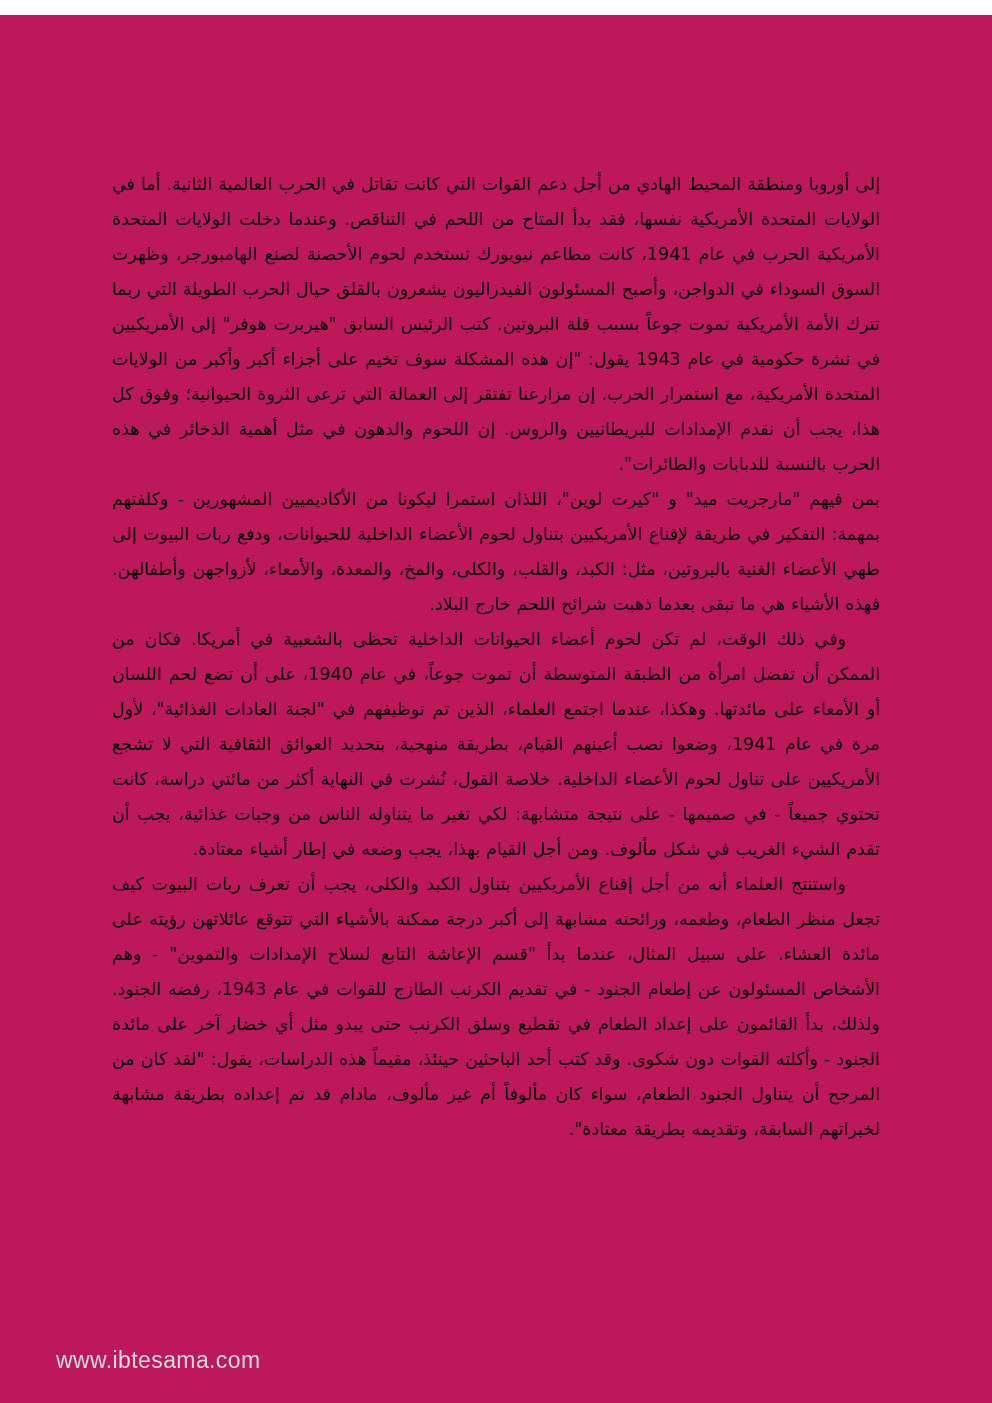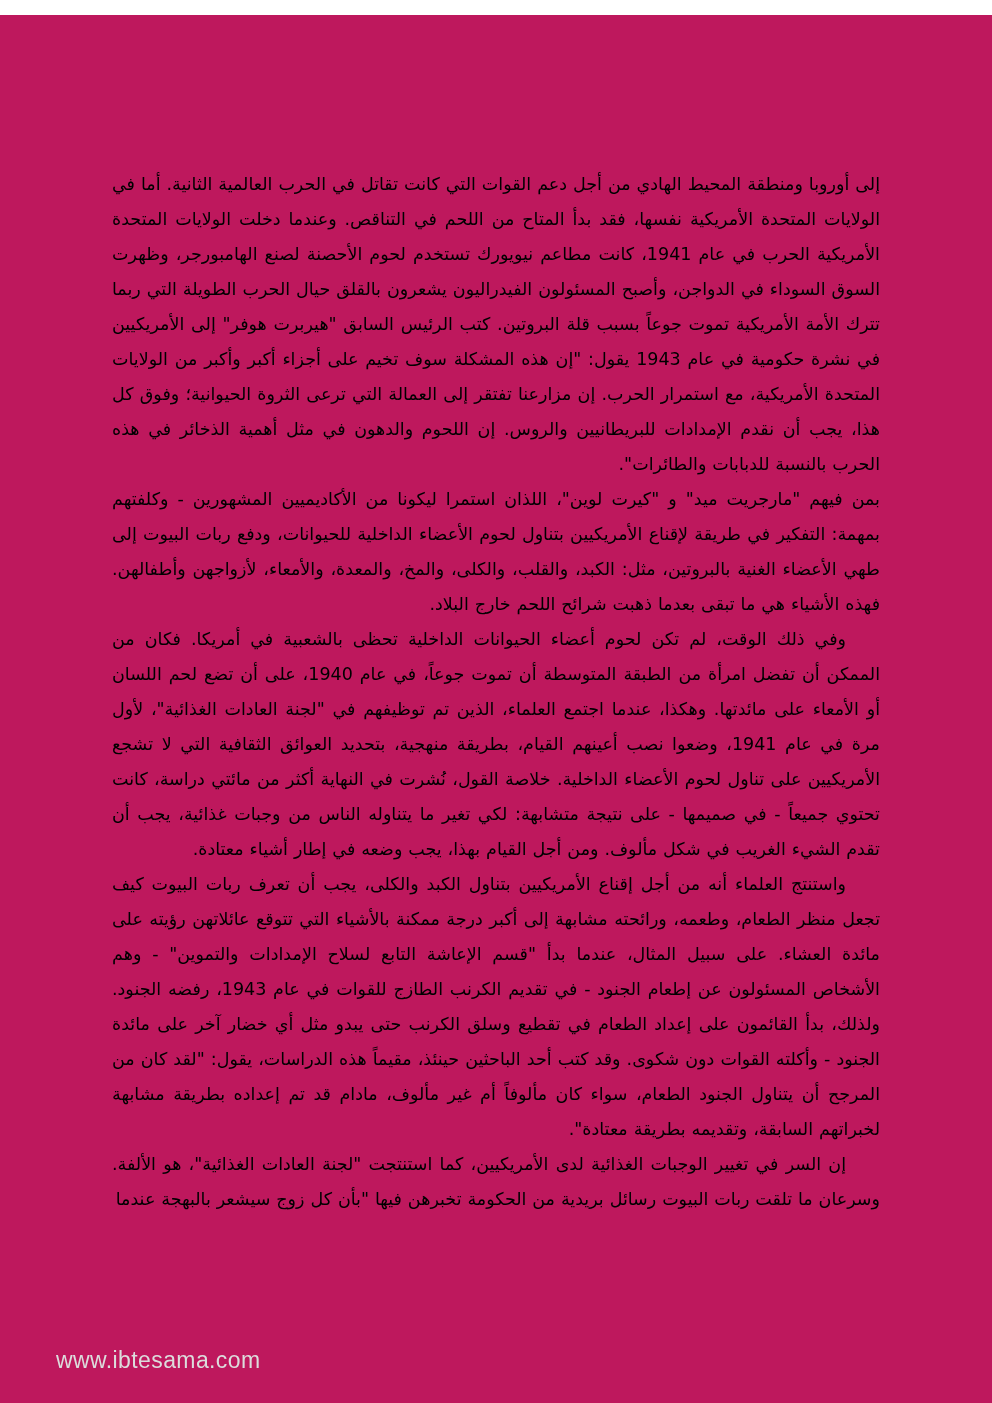--- a/index.html
+++ b/index.html
@@ -77,19 +77,18 @@
 
     <p class="para">إلى أوروبا ومنطقة المحيط الهادي من أجل دعم القوات التي كانت تقاتل في الحرب العالمية الثانية. أما في الولايات المتحدة الأمريكية نفسها، فقد بدأ المتاح من اللحم في التناقص. وعندما دخلت الولايات المتحدة الأمريكية الحرب في عام 1941، كانت مطاعم نيويورك تستخدم لحوم الأحصنة لصنع الهامبورجر، وظهرت السوق السوداء في الدواجن، وأصبح المسئولون الفيدراليون يشعرون بالقلق حيال الحرب الطويلة التي ربما تترك الأمة الأمريكية تموت جوعاً بسبب قلة البروتين. كتب الرئيس السابق "هيربرت هوفر" إلى الأمريكيين في نشرة حكومية في عام 1943 يقول: "إن هذه المشكلة سوف تخيم على أجزاء أكبر وأكبر من الولايات المتحدة الأمريكية، مع استمرار الحرب. إن مزارعنا تفتقر إلى العمالة التي ترعى الثروة الحيوانية؛ وفوق كل هذا، يجب أن نقدم الإمدادات للبريطانيين والروس. إن اللحوم والدهون في مثل أهمية الذخائر في هذه الحرب بالنسبة للدبابات والطائرات".</p>
 
 
     <p class="para">بمن فيهم "مارجريت ميد" و "كيرت لوين"، اللذان استمرا ليكونا من الأكاديميين المشهورين - وكلفتهم بمهمة: التفكير في طريقة لإقناع الأمريكيين بتناول لحوم الأعضاء الداخلية للحيوانات، ودفع ربات البيوت إلى طهي الأعضاء الغنية بالبروتين، مثل: الكبد، والقلب، والكلى، والمخ، والمعدة، والأمعاء، لأزواجهن وأطفالهن. فهذه الأشياء هي ما تبقى بعدما ذهبت شرائح اللحم خارج البلاد.</p>
 
     <p class="para indent">وفي ذلك الوقت، لم تكن لحوم أعضاء الحيوانات الداخلية تحظى بالشعبية في أمريكا. فكان من الممكن أن تفضل امرأة من الطبقة المتوسطة أن تموت جوعاً، في عام 1940، على أن تضع لحم اللسان أو الأمعاء على مائدتها. وهكذا، عندما اجتمع العلماء، الذين تم توظيفهم في "لجنة العادات الغذائية"، لأول مرة في عام 1941، وضعوا نصب أعينهم القيام، بطريقة منهجية، بتحديد العوائق الثقافية التي لا تشجع الأمريكيين على تناول لحوم الأعضاء الداخلية. خلاصة القول، نُشرت في النهاية أكثر من مائتي دراسة، كانت تحتوي جميعاً - في صميمها - على نتيجة متشابهة: لكي تغير ما يتناوله الناس من وجبات غذائية، يجب أن تقدم الشيء الغريب في شكل مألوف. ومن أجل القيام بهذا، يجب وضعه في إطار أشياء معتادة.</p>
 
     <p class="para indent">واستنتج العلماء أنه من أجل إقناع الأمريكيين بتناول الكبد والكلى، يجب أن تعرف ربات البيوت كيف تجعل منظر الطعام، وطعمه، ورائحته مشابهة إلى أكبر درجة ممكنة بالأشياء التي تتوقع عائلاتهن رؤيته على مائدة العشاء. على سبيل المثال، عندما بدأ "قسم الإعاشة التابع لسلاح الإمدادات والتموين" - وهم الأشخاص المسئولون عن إطعام الجنود - في تقديم الكرنب الطازج للقوات في عام 1943، رفضه الجنود. ولذلك، بدأ القائمون على إعداد الطعام في تقطيع وسلق الكرنب حتى يبدو مثل أي خضار آخر على مائدة الجنود - وأكلته القوات دون شكوى. وقد كتب أحد الباحثين حينئذ، مقيماً هذه الدراسات، يقول: "لقد كان من المرجح أن يتناول الجنود الطعام، سواء كان مألوفاً أم غير مألوف، مادام قد تم إعداده بطريقة مشابهة لخبراتهم السابقة، وتقديمه بطريقة معتادة".</p>
 
-    <p class="para indent">إن السر في تغيير الوجبات الغذائية لدى الأمريكيين، كما استنتجت "لجنة العادات الغذائية"، هو الألفة. وسرعان ما تلقت ربات البيوت رسائل بريدية من الحكومة تخبرهن فيها "بأن كل زوج سيشعر بالبهجة عندما</p>
 
   </div>
 
   <div class="watermark">www.ibtesama.com</div>
 
 </div>
 
 </body></html>

